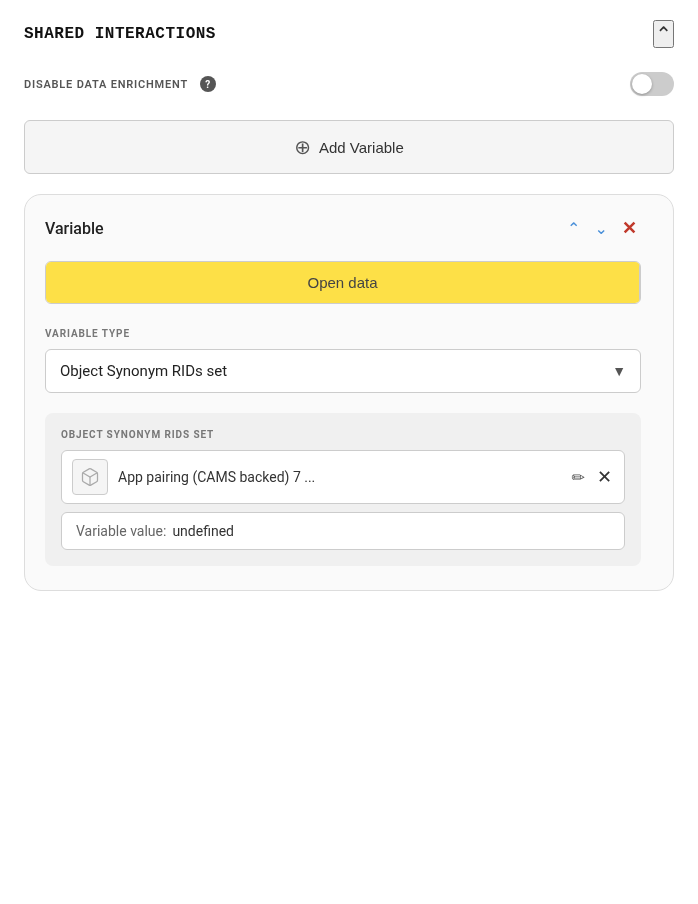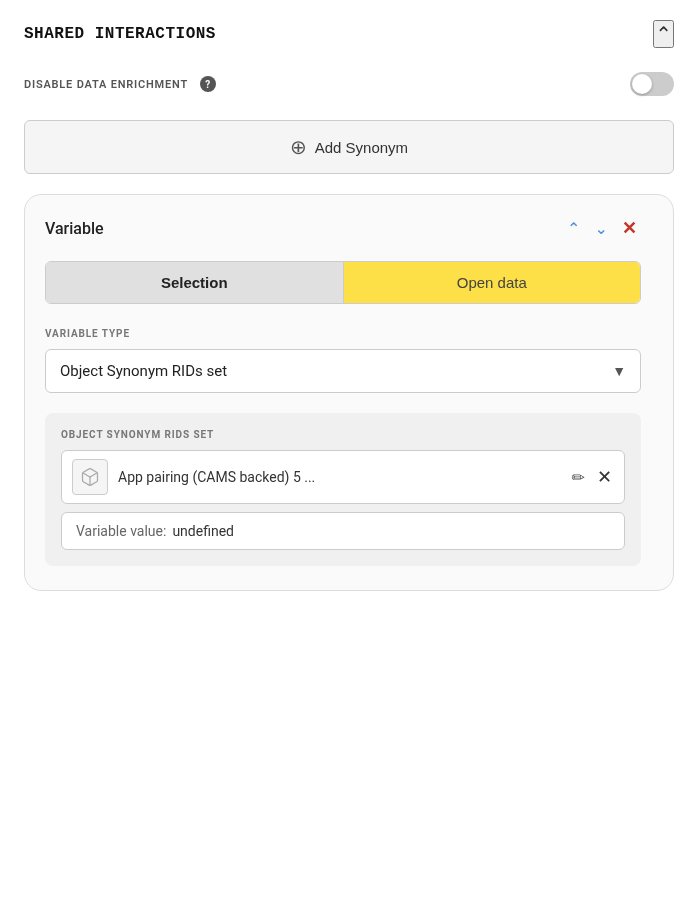--- a/index.html
+++ b/index.html
@@ -326,36 +326,35 @@
     <span class="help-icon">?</span>
   </div>
   <label class="toggle">
     <input type="checkbox" style="">
     <span class="toggle-slider"></span>
   </label>
 </div>
 
 <button class="add-variable-btn">
   <span class="plus-circle">⊕</span>
-  <span>Add Synonym</span>
+  <span>Add Variable</span>
 </button>
 
 <div class="variable-card">
 
   <div class="variable-card-header">
     <span class="variable-card-title">Variable</span>
     <div class="card-actions">
       <button class="card-action-btn chevron-up-blue">⌃</button>
       <button class="card-action-btn chevron-down-blue">⌄</button>
       <button class="card-action-btn x-red">✕</button>
     </div>
   </div>
 
   <div class="state-type-toggle">
-    <button class="state-btn active">Selection</button>
     <button class="state-btn">Open data</button>
   </div>
 
   <div class="variable-type-section">
     <div class="section-label">VARIABLE TYPE</div>
     <div class="dropdown-select">
       <span>Object Synonym RIDs set</span>
       <span class="dropdown-arrow">▼</span>
     </div>
   </div>
@@ -364,21 +363,21 @@
     <div class="obj-section-label">OBJECT SYNONYM RIDS SET</div>
 
     <div class="object-row">
       <div class="object-icon-box">
         <svg width="20" height="20" viewBox="0 0 24 24" fill="none" stroke="#aaa" stroke-width="1.5">
           <path d="M21 16V8a2 2 0 0 0-1-1.73l-7-4a2 2 0 0 0-2 0l-7 4A2 2 0 0 0 3 8v8a2 2 0 0 0 1 1.73l7 4a2 2 0 0 0 2 0l7-4A2 2 0 0 0 21 16z"></path>
           <polyline points="3.27 6.96 12 12.01 20.73 6.96"></polyline>
           <line x1="12" y1="22.08" x2="12" y2="12"></line>
         </svg>
       </div>
-      <span class="object-label">App pairing (CAMS backed) 5 ...</span>
+      <span class="object-label">App pairing (CAMS backed) 7 ...</span>
       <div class="object-row-actions">
         <button class="edit-btn">✏</button>
         <button class="remove-btn">✕</button>
       </div>
     </div>
 
     <div class="current-value-row">
       <span class="current-value-label">Variable value:</span>
       <span class="current-value-val">undefined</span>
     </div>

